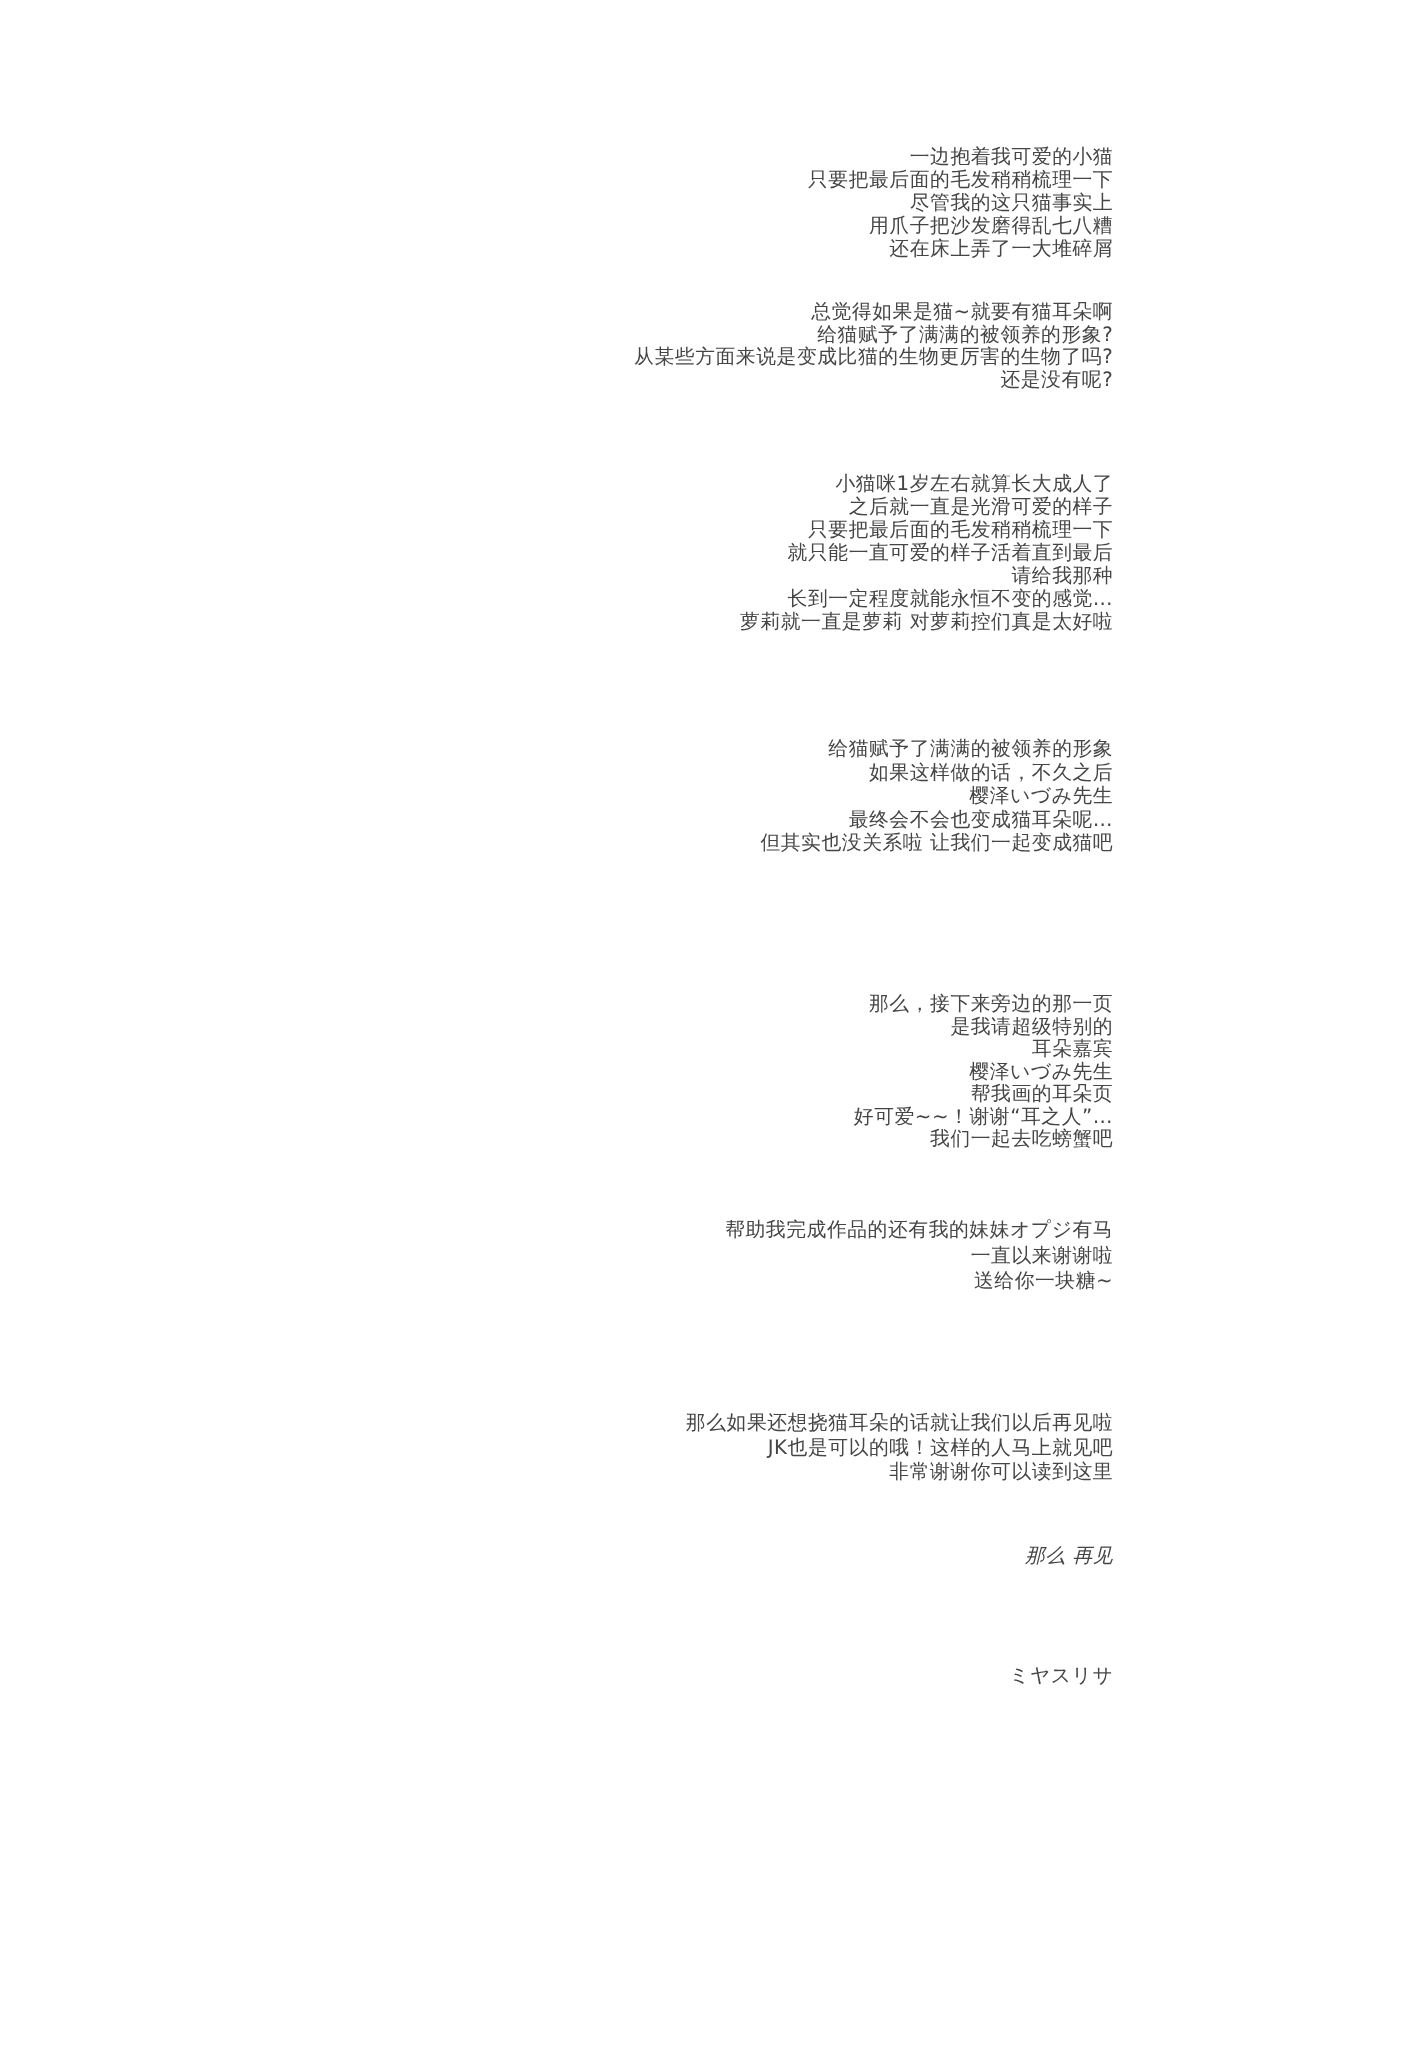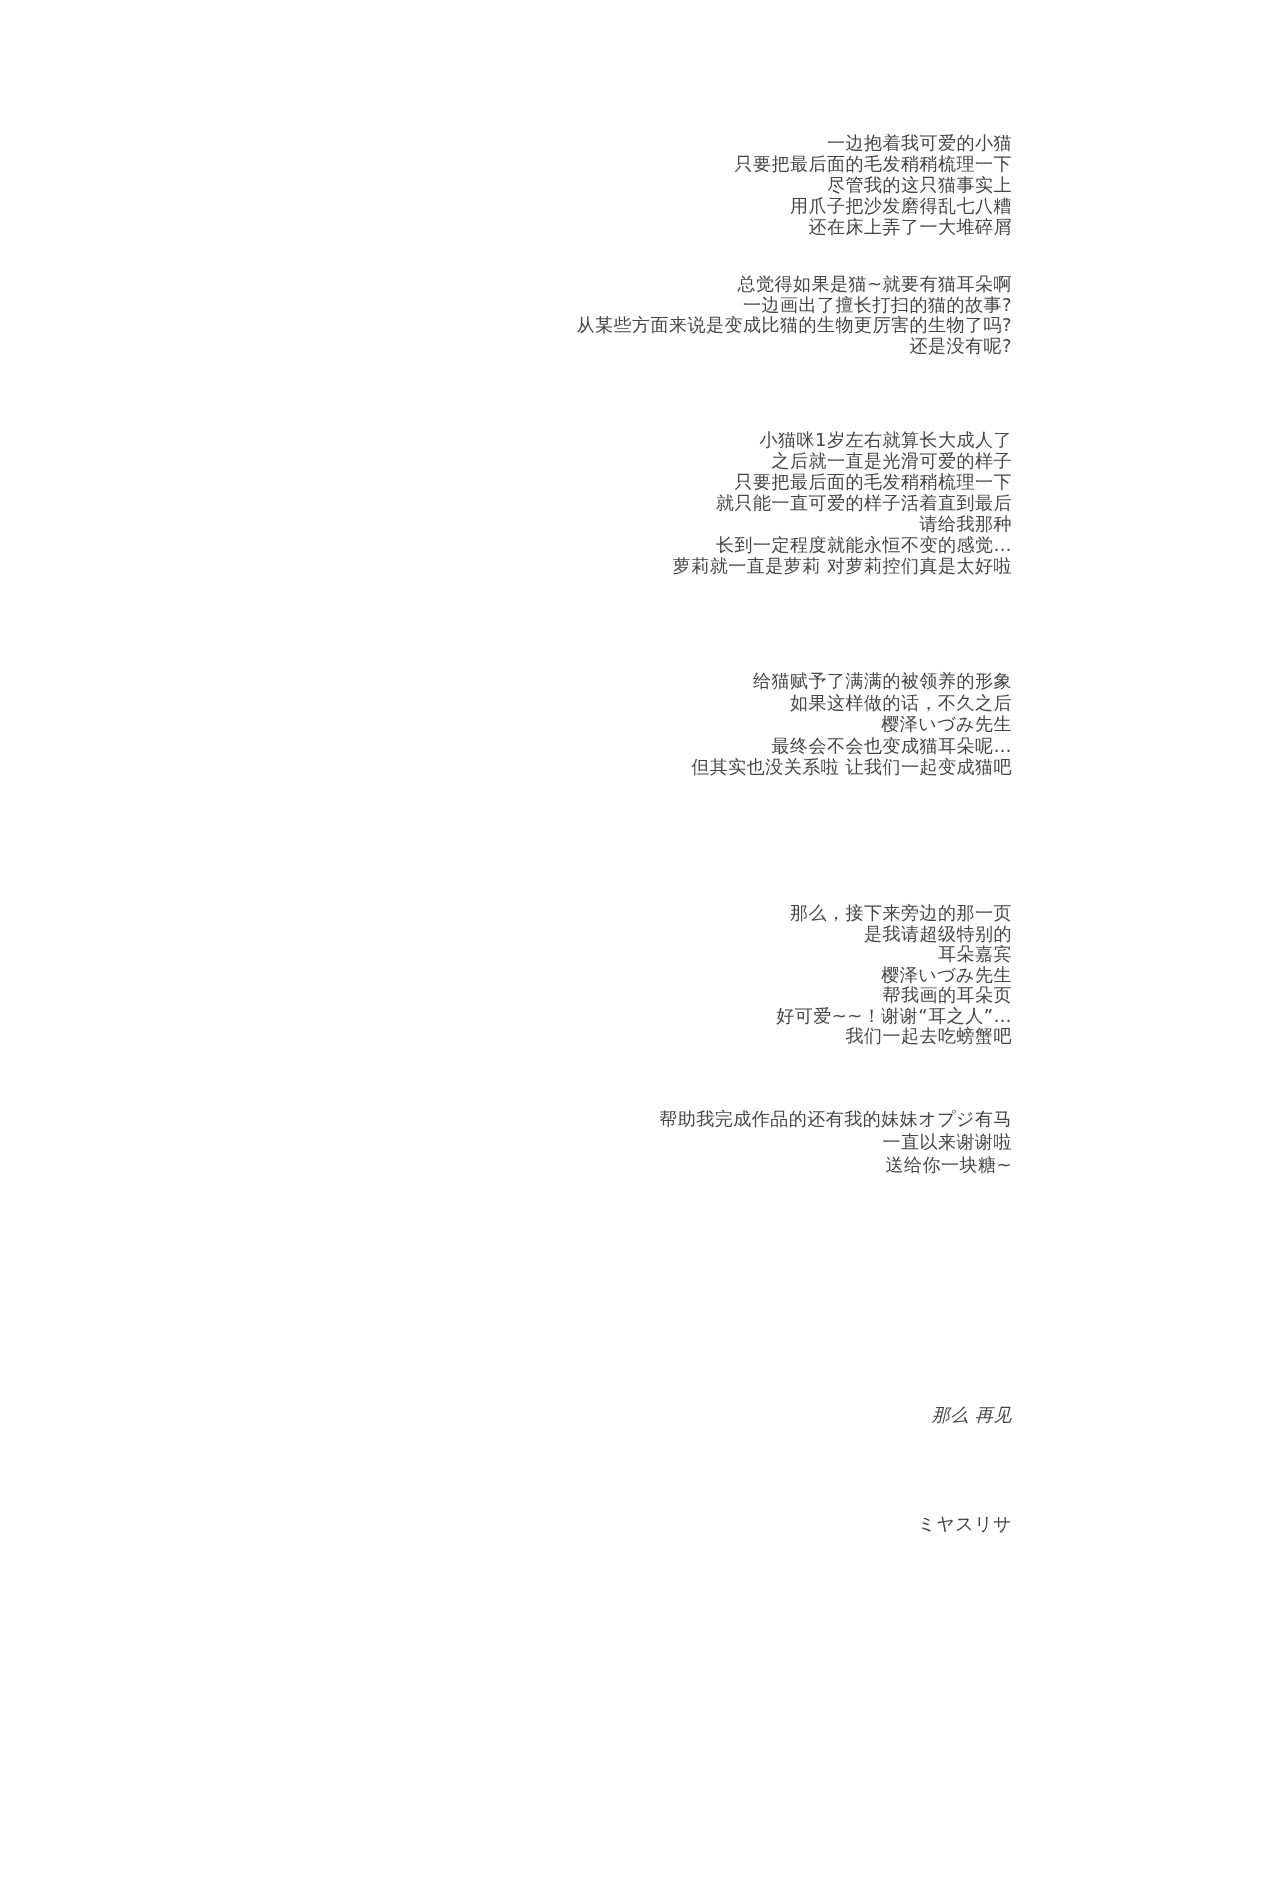--- a/index.html
+++ b/index.html
@@ -47,21 +47,21 @@
   <div class="text-block p1 lh21">
     <div>一边抱着我可爱的小猫</div>
     <div>只要把最后面的毛发稍稍梳理一下</div>
     <div>尽管我的这只猫事实上</div>
     <div>用爪子把沙发磨得乱七八糟</div>
     <div>还在床上弄了一大堆碎屑</div>
   </div>
 
   <div class="text-block p2 lh205">
     <div>总觉得如果是猫~就要有猫耳朵啊</div>
-    <div>一边画出了擅长打扫的猫的故事?</div>
+    <div>给猫赋予了满满的被领养的形象?</div>
     <div>从某些方面来说是变成比猫的生物更厉害的生物了吗?</div>
     <div>还是没有呢?</div>
   </div>
 
   <div class="text-block p3 lh21">
     <div>小猫咪1岁左右就算长大成人了</div>
     <div>之后就一直是光滑可爱的样子</div>
     <div>只要把最后面的毛发稍稍梳理一下</div>
     <div>就只能一直可爱的样子活着直到最后</div>
     <div>请给我那种</div>
@@ -86,20 +86,25 @@
     <div>好可爱~~！谢谢“耳之人”…</div>
     <div>我们一起去吃螃蟹吧</div>
   </div>
 
   <div class="text-block p6 lh23">
     <div>帮助我完成作品的还有我的妹妹オプジ有马</div>
     <div>一直以来谢谢啦</div>
     <div>送给你一块糖~</div>
   </div>
 
+  <div class="text-block p7 lh225">
+    <div>那么如果还想挠猫耳朵的话就让我们以后再见啦</div>
+    <div>JK也是可以的哦！这样的人马上就见吧</div>
+    <div>非常谢谢你可以读到这里</div>
+  </div>
 
   <div class="text-block closing lh21">
     <div>那么 再见</div>
   </div>
 
   <div class="text-block signature lh21">
     <div>ミヤスリサ</div>
   </div>
 
 </div>

